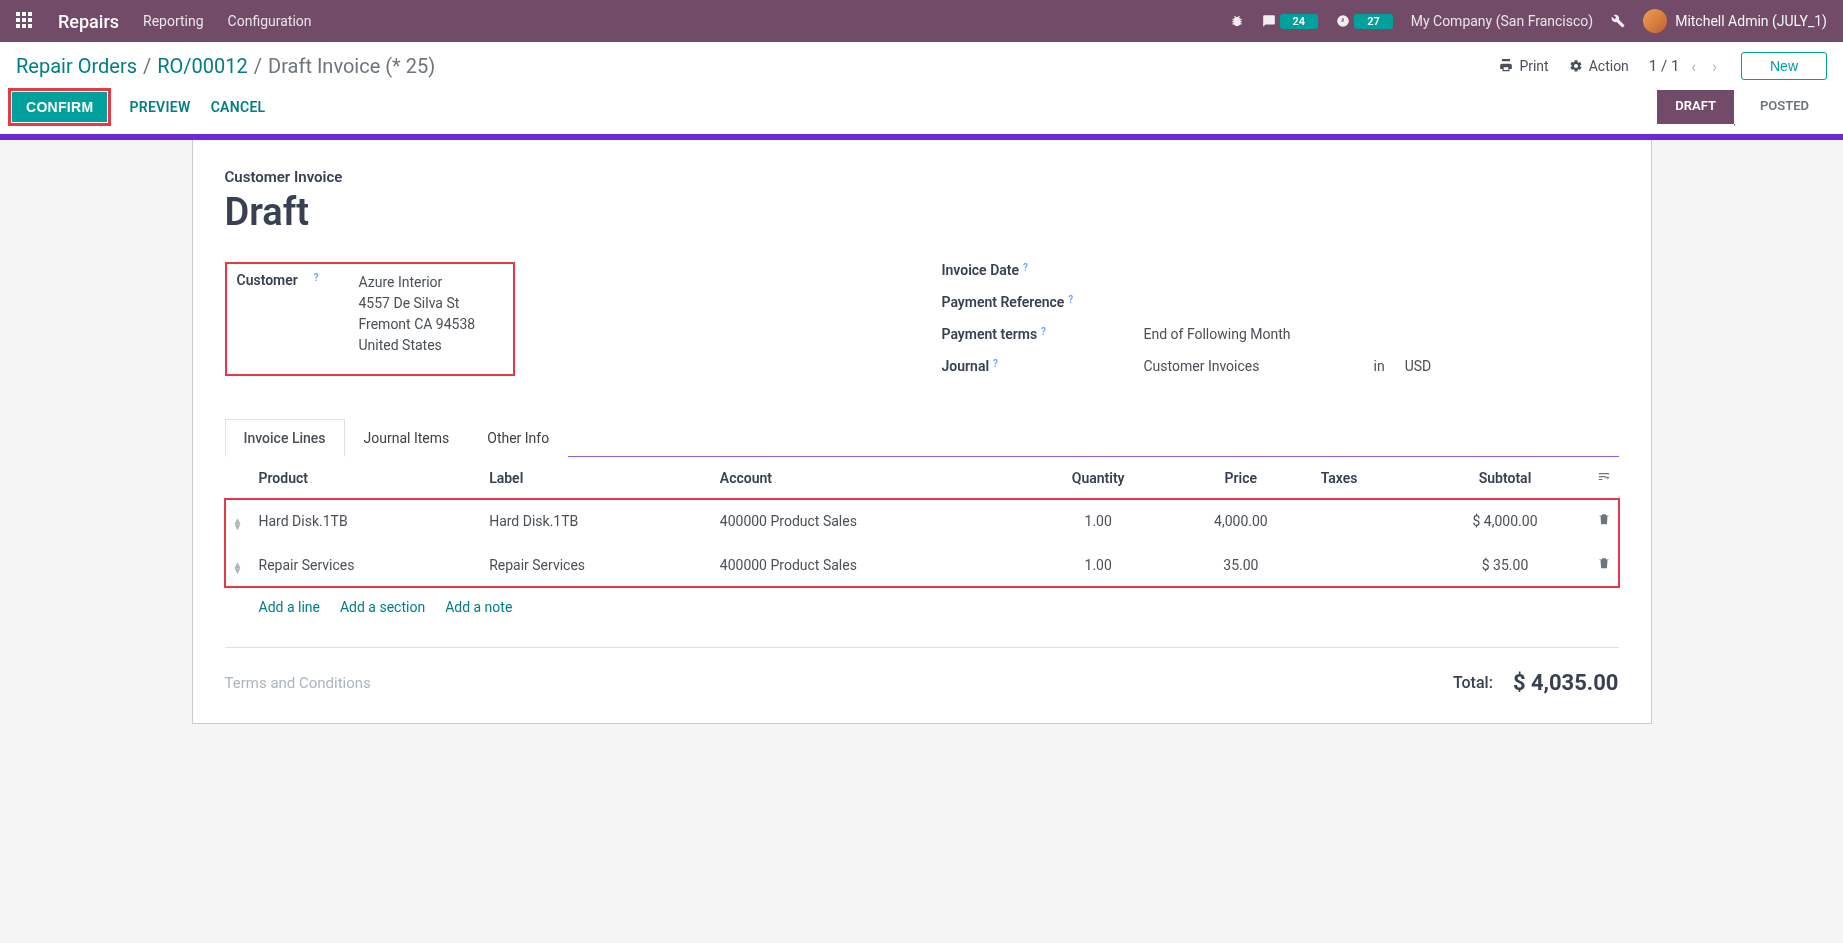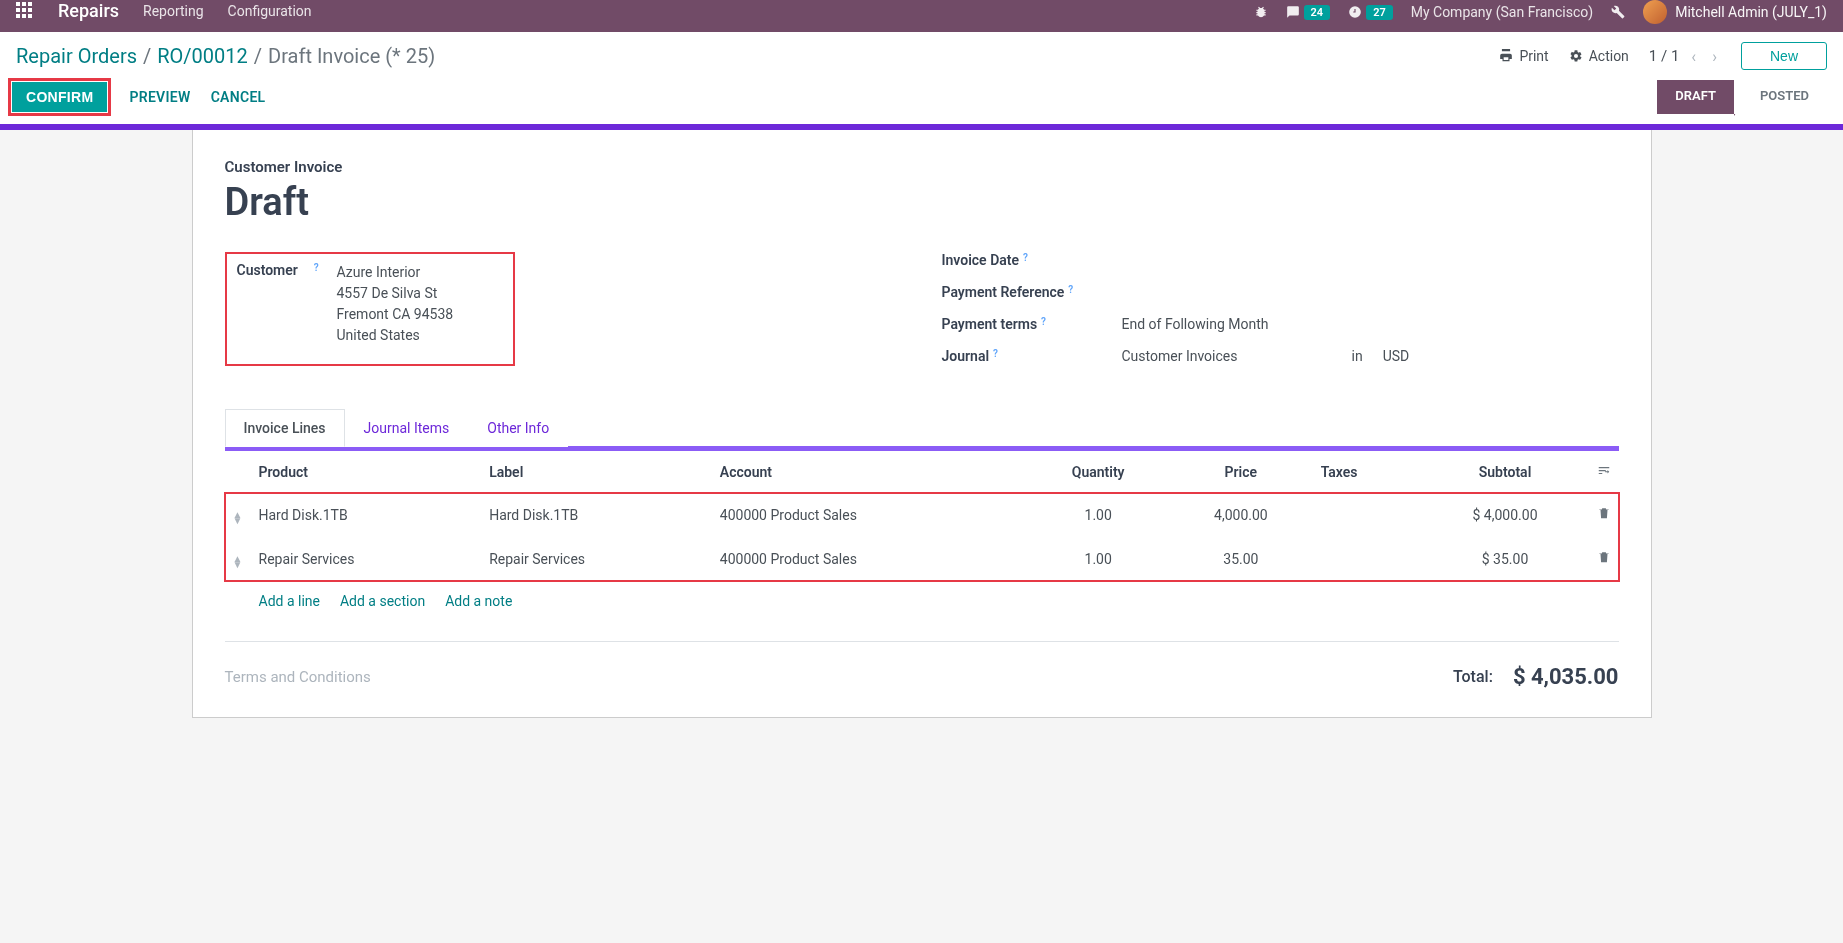--- a/index.html
+++ b/index.html
@@ -1,26 +1,26 @@
 <!DOCTYPE html>
 <html><head>
 <meta charset="utf-8">
 <style>
   * { box-sizing: border-box; margin: 0; padding: 0; }
   body { font-family: -apple-system, BlinkMacSystemFont, "Segoe UI", Roboto, "Helvetica Neue", Arial, sans-serif; background: #f5f5f5; color: #374151; font-size: 14px; }
   
   
-  .navbar { background: #714B67; color: #fff; height: 32px; display: flex; align-items: flex-start; padding: 0 16px; gap: 8px; }
+  .navbar { background: #714B67; color: #fff; height: 42px; display: flex; align-items: center; padding: 0 16px; gap: 8px; }
   .navbar-left { display: flex; align-items: center; gap: 24px; flex: 1; }
   .navbar-right { display: flex; align-items: center; gap: 18px; }
   .apps-icon { width: 18px; height: 18px; display: grid; grid-template-columns: repeat(3, 4px); grid-template-rows: repeat(3, 4px); gap: 2px; cursor: pointer; }
   .apps-icon span { background: #fff; }
   .navbar-brand { font-size: 18px; font-weight: 500; color: #fff; cursor: pointer; }
   .navbar-link { color: rgba(255,255,255,0.85); cursor: pointer; font-size: 14px; }
-  .badge-pill { background: #00A09D; color: #fff; border-radius: 3px; font-size: 11px; padding: 1px 7px; font-weight: 600; }
+  .badge-pill { background: #00A09D; color: #fff; border-radius: 3px; font-size: 11px; padding: 1px 13px; font-weight: 600; }
   .nav-icon-wrap { display: flex; align-items: center; gap: 4px; color: rgba(255,255,255,0.9); cursor: pointer; }
   .avatar { width: 24px; height: 24px; border-radius: 50%; background: linear-gradient(135deg,#f0a050,#c06030); display:inline-block; }
   .user-wrap { display: flex; align-items: center; gap: 8px; cursor: pointer; color: rgba(255,255,255,0.95); }
 
   
   .control-panel { background: #fff; border-bottom: 6px solid #6d28d9; }
   .cp-top { display: flex; align-items: center; padding: 10px 16px 6px 16px; }
   .breadcrumb { flex: 1; font-size: 20px; color: #495057; display: flex; gap: 6px; align-items: center; }
   .breadcrumb-link { color: #017e84; cursor: pointer; }
   .breadcrumb-sep { color: #6c757d; }
@@ -47,28 +47,28 @@
   .main-area { padding: 0 8px 40px 8px; }
   .sheet { background: #fff; max-width: 1460px; margin: 0 auto; border: 1px solid #ccc; border-top: none; padding: 28px 32px; }
   .form-title-label { font-size: 15px; font-weight: 600; color: #374151; margin-bottom: 4px; }
   .form-title { font-size: 38px; font-weight: 600; color: #374151; margin-bottom: 28px; }
 
   .form-cols { display: flex; gap: 40px; margin-bottom: 28px; }
   .form-col { flex: 1; }
   .field-row { display: flex; margin-bottom: 16px; align-items: flex-start; }
   .field-label { width: 180px; font-weight: 600; color: #374151; display: flex; gap: 4px; align-items: flex-start; }
   .field-hint { color: #60a5fa; font-size: 10px; cursor: pointer; }
-  .field-value { flex: 1; color: #495057; }
+  .field-value { flex: 1; color: #495057; margin-left: 22px; }
   .field-value div { line-height: 1.5; }
   .customer-box { border: 2px solid #e63946; padding: 8px 10px 18px 10px; display: inline-block; min-width: 290px; }
   .journal-line { display:flex; gap:20px; align-items:center;}
 
   
-  .tabs { display: flex; border-bottom: 5px solid #8b5cf6; }
-  .tab { padding: 10px 18px; color: #6d28d9; cursor: pointer; border: 1px solid transparent; border-bottom: none; position: relative; top: 1px; background:#fff;}
+  .tabs { display: flex; border-bottom: 1px solid #8b5cf6; }
+  .tab { padding: 10px 18px; color: #404040; cursor: pointer; border: 1px solid transparent; border-bottom: none; position: relative; top: 1px; background:#fff;}
   .tab.active { border-color: #dee2e6; border-top: 1px solid #dee2e6; color: #495057; font-weight: 500; border-bottom: 1px solid #fff;}
 
   
   table.lines { width: 100%; border-collapse: collapse; margin-top: 0; }
   table.lines th { text-align: left; font-weight: 600; padding: 12px 8px; border-bottom: 1px solid #dee2e6; color: #374151; font-size: 14px;}
   table.lines th.num, table.lines td.num { text-align: center; }
   table.lines td { padding: 12px 8px; border-bottom: 1px solid transparent; color: #495057; }
   .tbody-highlight { outline: 2px solid #e63946; outline-offset: -1px; }
   .sort-handle { color: #adb5bd; font-size: 10px; display:inline-flex; flex-direction:column; line-height:6px;}
   .row-actions-td { width: 24px; text-align: right; }

